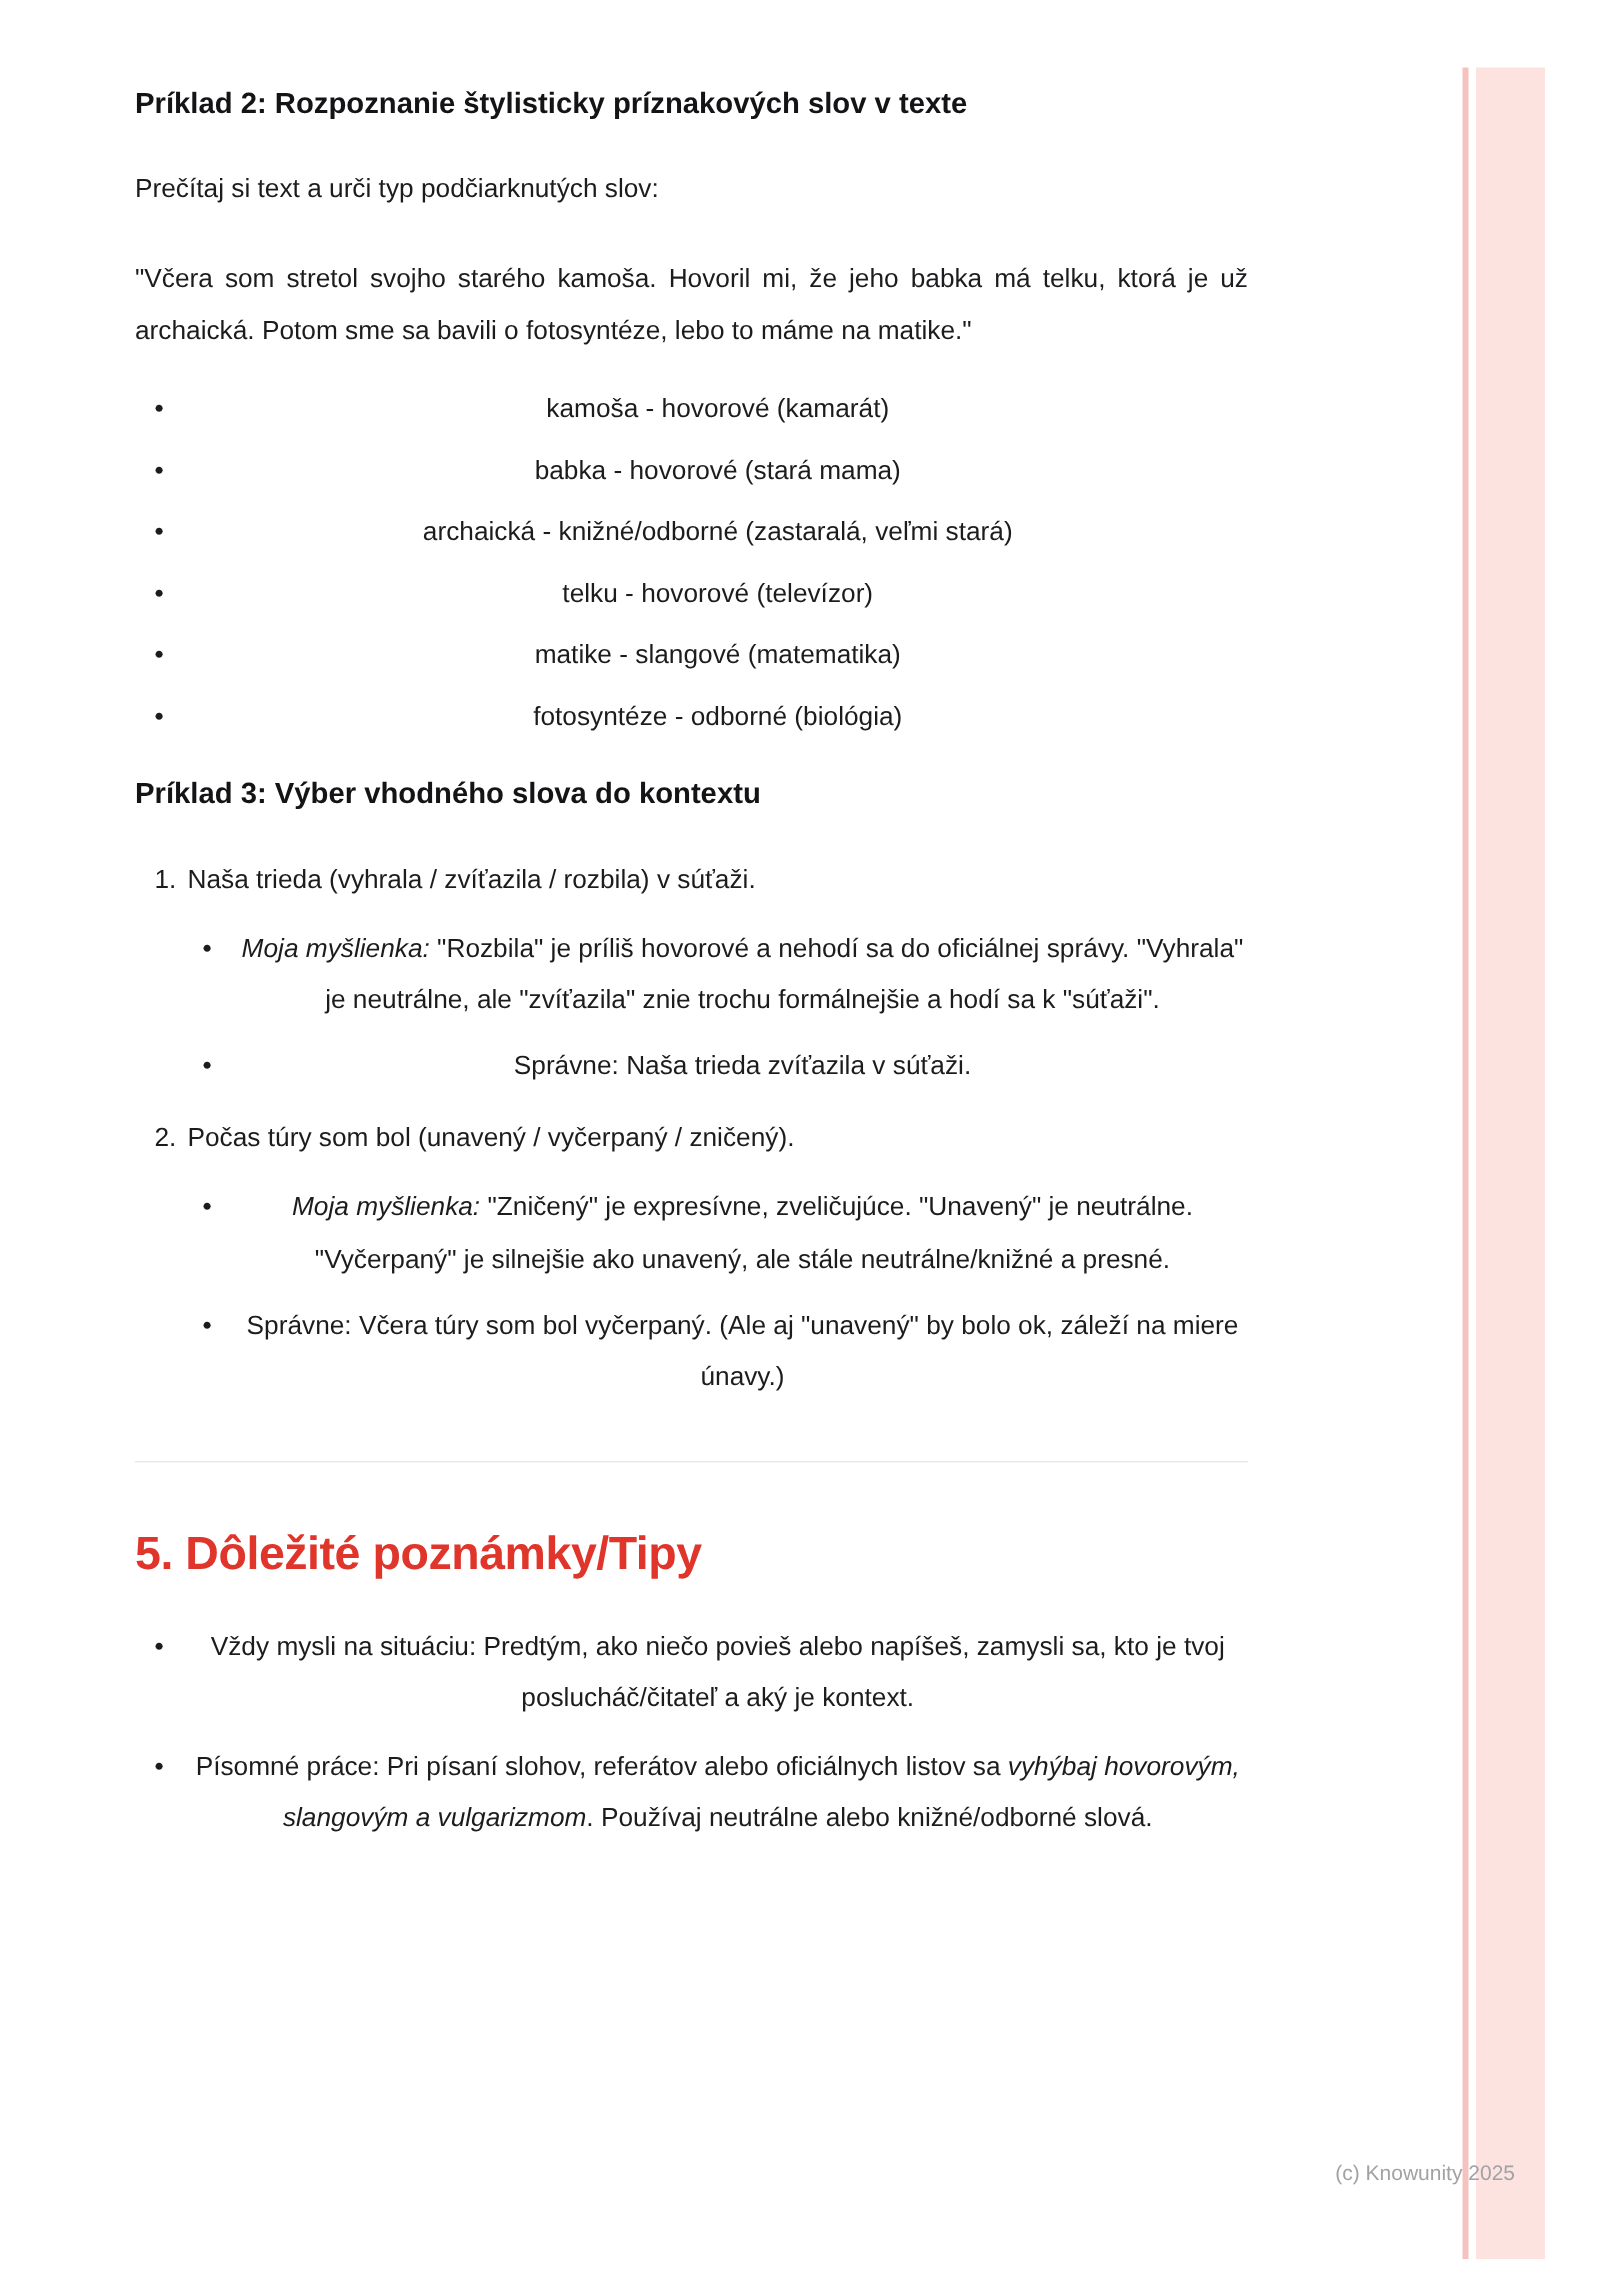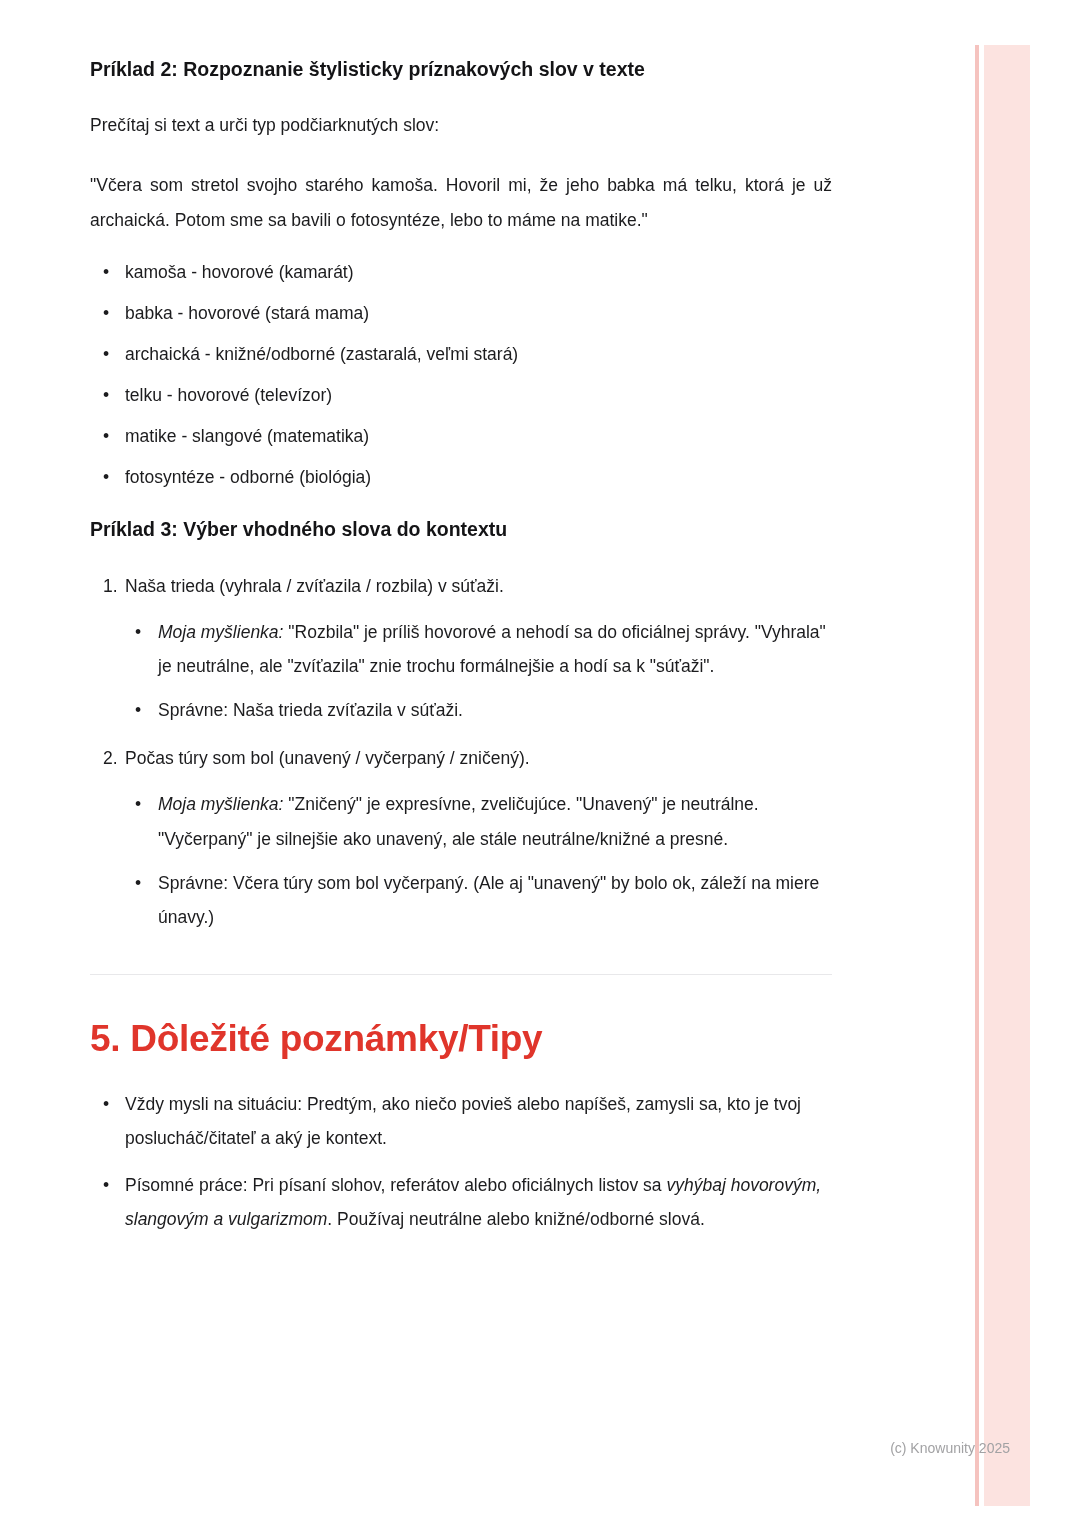--- a/index.html
+++ b/index.html
@@ -41,34 +41,34 @@
     font-size: 19.5px;
     line-height: 1.35;
     font-weight: 700;
     color: #141416;
     margin: 0 0 26px 0;
   }
   .intro { margin: 0 0 26px 0; }
   .quote { text-align: justify; margin: 0 0 18px 0; }
   .b { font-weight: 400; }
   .i { font-style: italic; margin-top: 28px; }
-  ul.bullets { list-style: none; margin: 0 0 22px 0; padding: 0 0 0 13px; }
+  ul.bullets { list-style: none; margin: 0 0 22px 0; padding: 0 0 0 13px; text-align: center; }
   ul.bullets > li { position: relative; padding-left: 22px; margin-bottom: 7px; }
   ul.bullets > li::before { content: "\2022"; position: absolute; left: 0; top: 0; }
   .olist { margin: 0; }
   .olitem { display: flex; margin: 0; }
   .num { flex: none; width: 22px; margin-left: 13px; }
   .olbody { flex: 1; min-width: 0; }
   .oltext { margin: 0 0 12px 0; }
   ul.bullets.subs { padding-left: 10px; margin-bottom: 14px; }
   ul.bullets.subs > li { padding-left: 23px; margin-bottom: 10px; }
   .divider { border: none; border-top: 1px solid #e8e8ea; margin: 26px 0 0 0; }
   .big-red {
     color: var(--accent, #e0352b);
-    font-size: 37px;
+    font-size: 31px;
     line-height: 1.2;
     font-weight: 700;
     letter-spacing: -0.3px;
     margin: 42px 0 26px 0;
   }
   ul.bullets.tips > li { margin-bottom: 12px; }
   .footer {
     position: absolute;
     top: 1440px;
     right: 70px;

